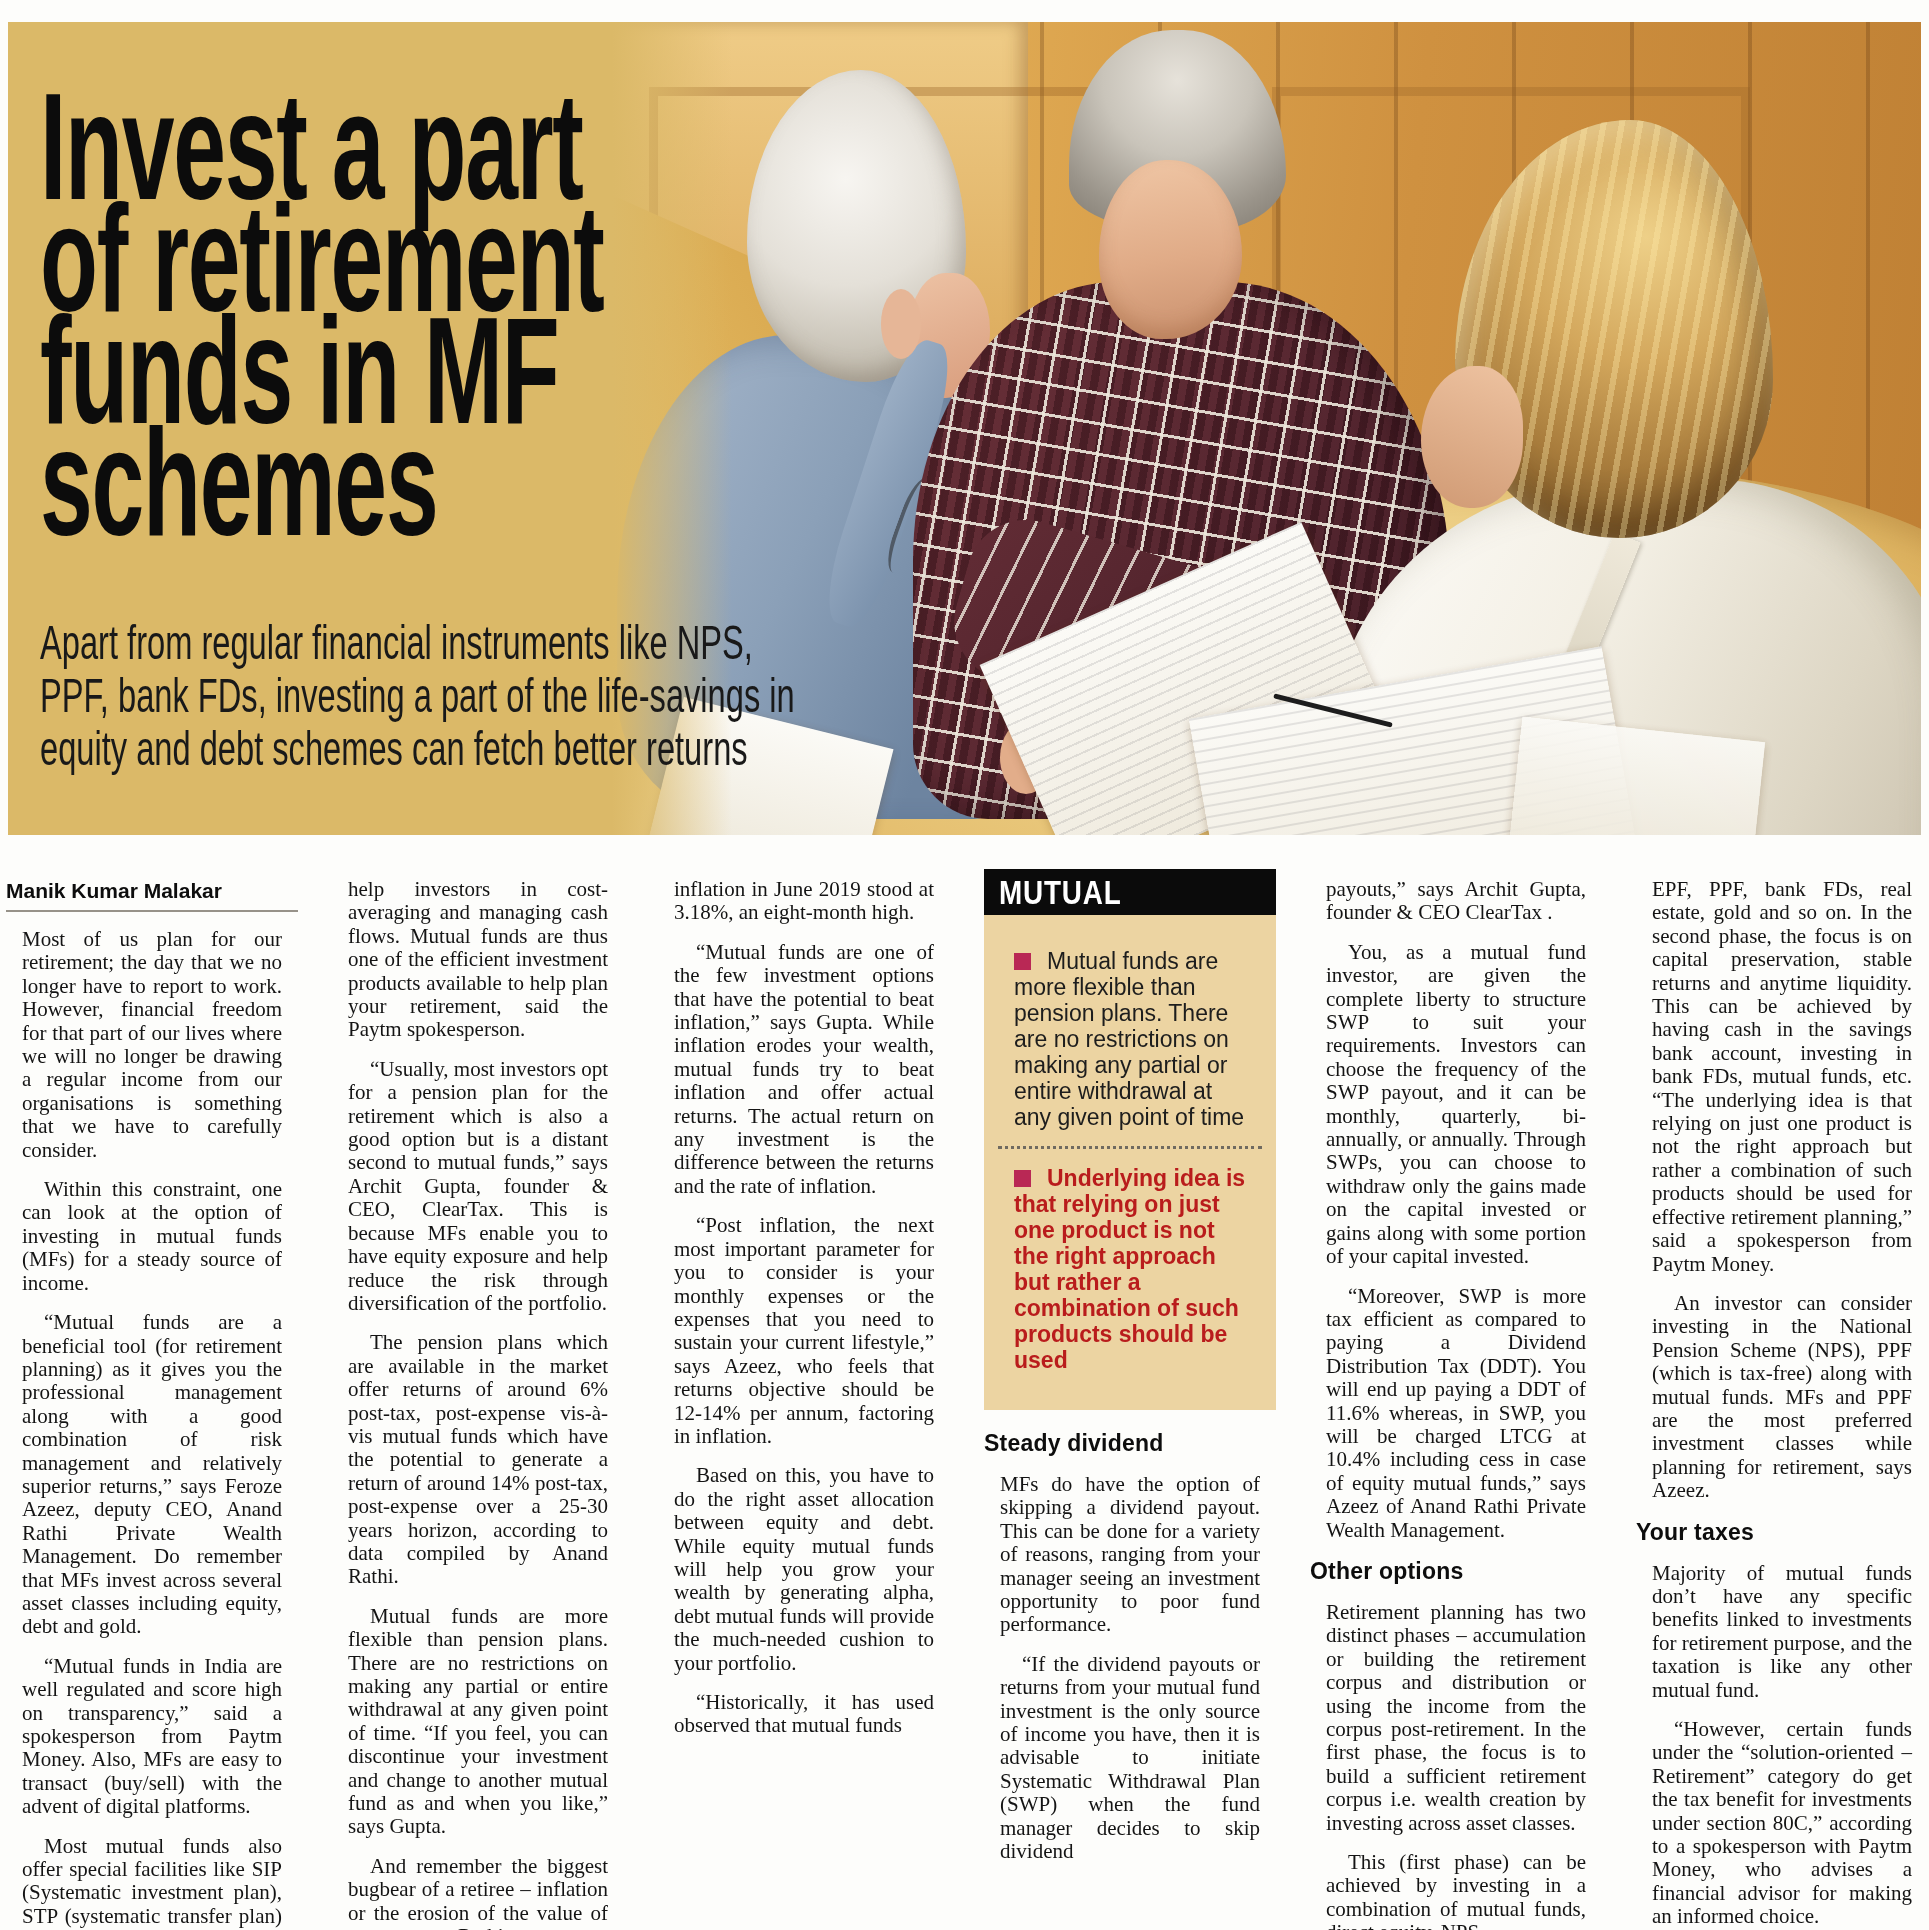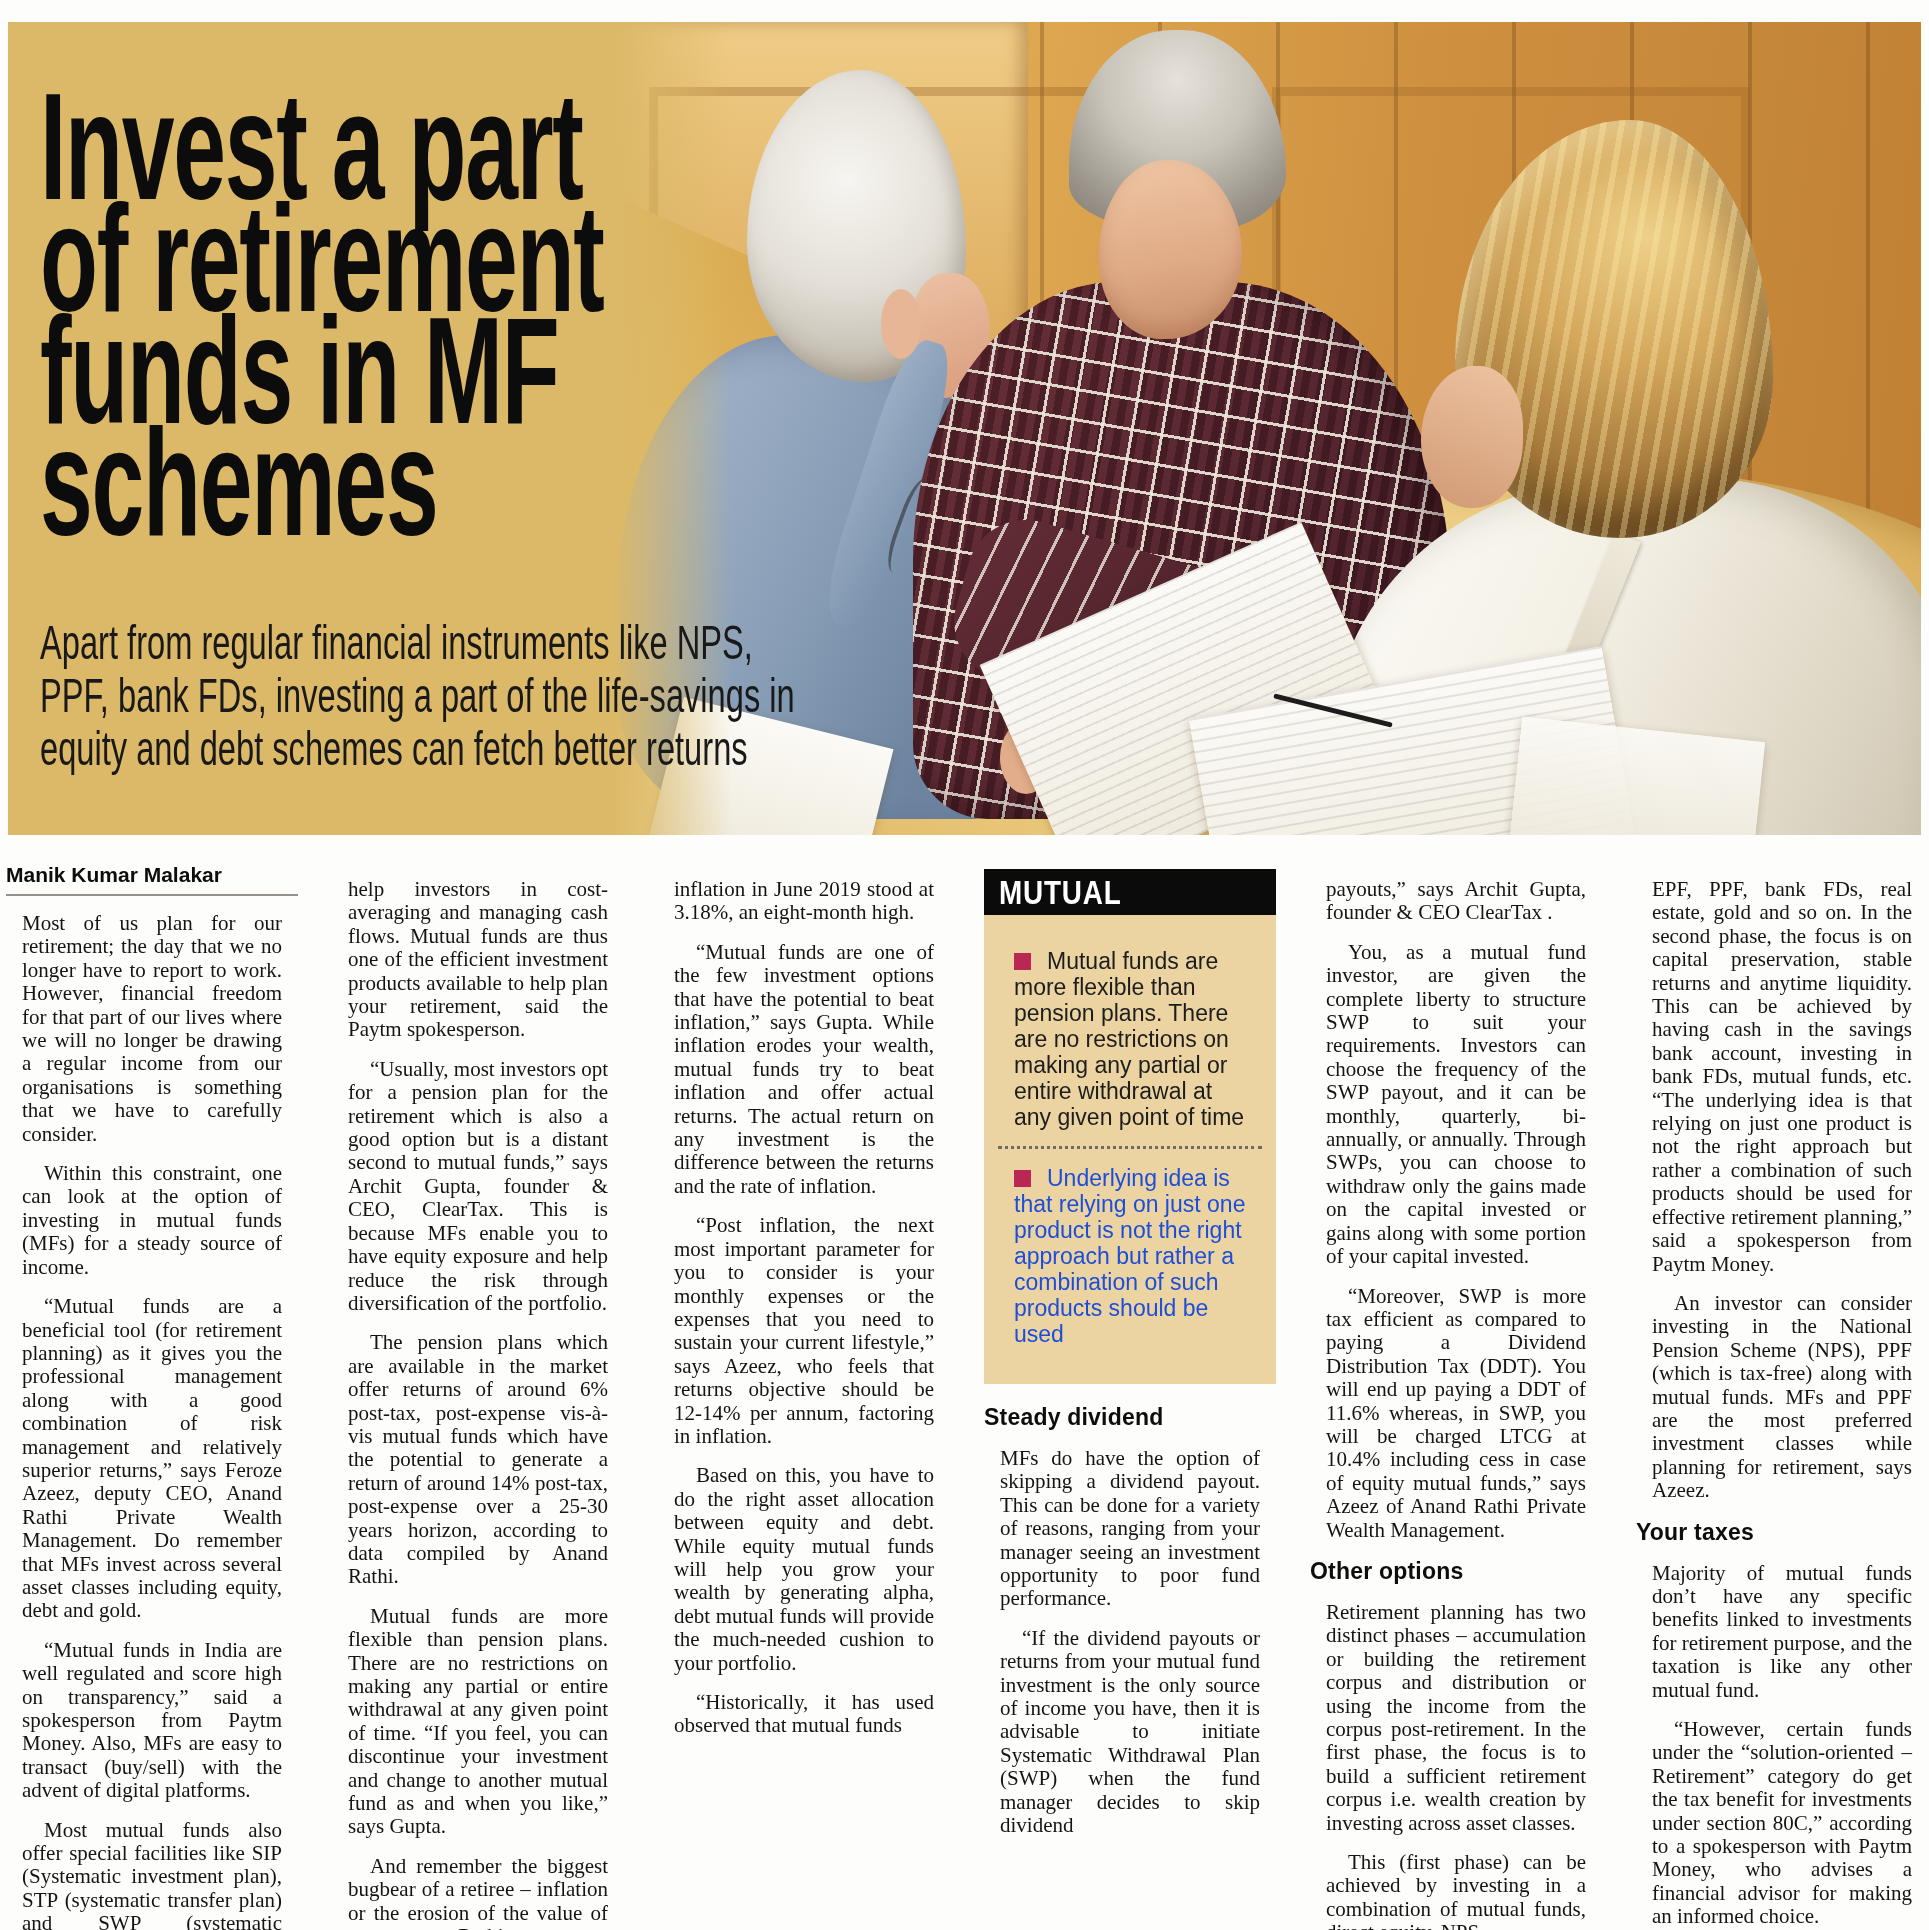--- a/index.html
+++ b/index.html
@@ -98,34 +98,34 @@
     transform:scaleX(.62);transform-origin:left top;white-space:nowrap;}
   .standfirst{position:absolute;left:32px;top:594px;z-index:5;
     font-size:48px;line-height:53px;font-weight:400;color:#191919;
     transform:scaleX(.68);transform-origin:left top;white-space:nowrap;}
   
   .col{position:absolute;top:862px;width:292px;height:1068px;overflow:hidden;
     font-family:"Liberation Serif","DejaVu Serif",serif;font-size:21px;line-height:23.4px;
     text-align:justify;color:#141414;}
   .col p{margin:16px;hyphens:auto;-webkit-hyphens:auto;}
   .col p + p{text-indent:22px;}
-  .byline{font-family:"Liberation Sans","DejaVu Sans",sans-serif;font-weight:700;font-size:21px;line-height:24px;margin:1px 0 7px;color:#0d0d0d;}
+  .byline{font-family:"Liberation Sans","DejaVu Sans",sans-serif;font-weight:700;font-size:21px;line-height:24px;margin:17px 0 7px;color:#0d0d0d;}
   .byline-rule{border:0;border-top:2px solid #979289;margin:0 0 14px;}
   .subhead{font-family:"Liberation Sans","DejaVu Sans",sans-serif;font-weight:700;font-size:23px;line-height:27px;
     margin:14px 0 5px;color:#0d0d0d;letter-spacing:.2px;text-align:left;}
   .subhead + p{text-indent:0;}
   
   .infobox{margin:7px 0 20px;}
   .infobox-header{background:#0b0b0b;color:#ffffff;height:46px;line-height:46px;padding-left:15px;overflow:hidden;}
   .infobox-header .cond{display:inline-block;transform:scaleX(.82);transform-origin:left center;
     font-family:"Liberation Sans","DejaVu Sans",sans-serif;font-weight:700;font-size:34px;letter-spacing:1px;}
   .infobox-body{background:#ecd4a2;padding:17px 14px 21px;}
   .box-item{font-family:"Liberation Sans","DejaVu Sans",sans-serif;font-size:23px;line-height:26px;
     text-align:left;color:#1d1d1d;margin:0;text-indent:0 !important;hyphens:manual;}
-  .box-item.bold{font-weight:400;color:#1d4ed8;}
+  .box-item.bold{font-weight:700;color:#b91c1c;}
   .box-sep{border:0;border-top:3px dotted #6f6a60;margin:13px 0 15px;}
   .bullet{display:inline-block;width:17px;height:17px;background:#b92855;margin-right:16px;transform:translateY(1px);}
 </style>
 </head>
 <body>
 
 <div class="banner">
   <div class="photo">
     <div class="wood"></div>
     <div class="cabinet"></div>

